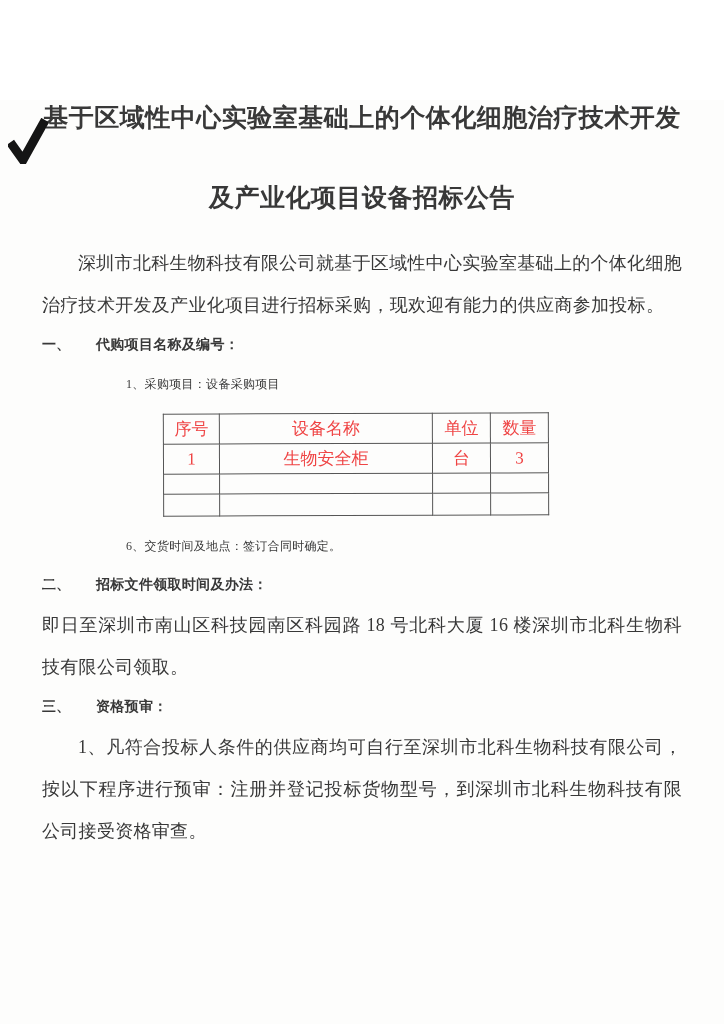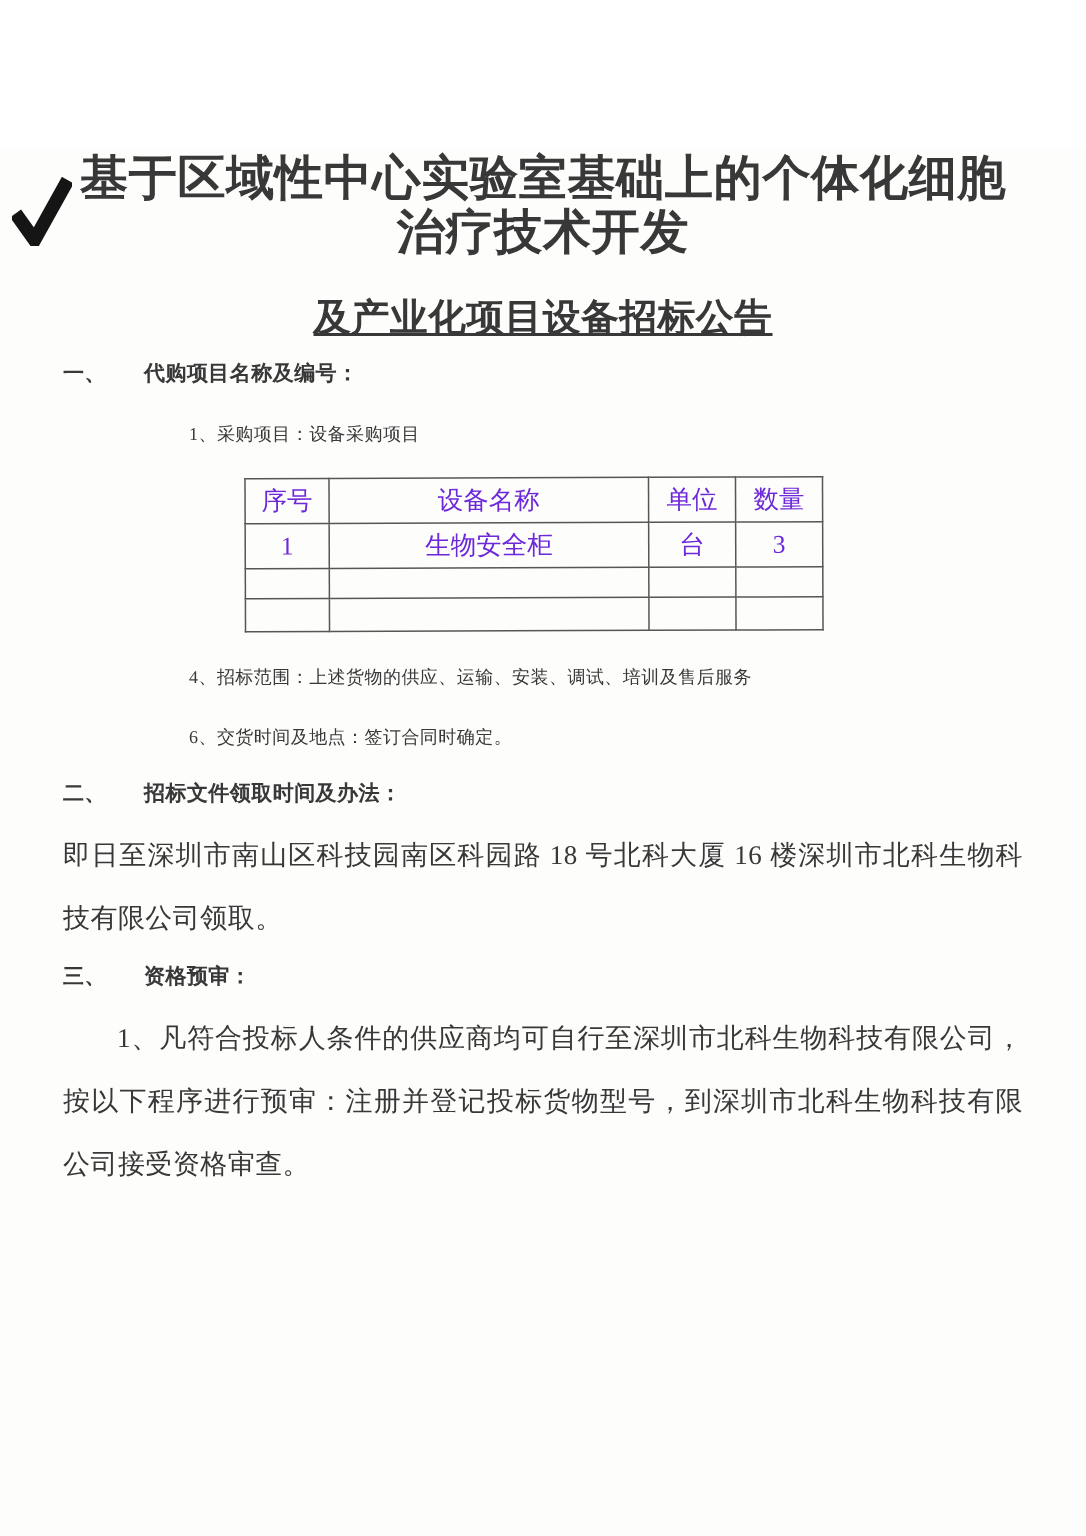--- a/index.html
+++ b/index.html
@@ -27,33 +27,32 @@
     top: 18px;
     width: 40px;
     height: 46px;
   }
   .doc {
     padding: 0 42px;
   }
   .title-line1 {
     margin-top: 100px;
     text-align: center;
-    font-size: 32px;
+    font-size: 25px;
     font-weight: bold;
     letter-spacing: 0.5px;
     line-height: 36px;
   }
   .title-line2 {
-    margin-top: 23px;
+    margin-top: 44px;
     text-align: center;
     font-size: 25px;
     font-weight: bold;
     letter-spacing: 0.5px;
     line-height: 36px;
-    text-decoration: underline;
   }
   .body-text {
     font-size: 18px;
     line-height: 42px;
     letter-spacing: 0.3px;
   }
   .intro {
     margin-top: 26px;
     text-indent: 2em;
     text-align: justify;
@@ -84,21 +83,21 @@
     transform: rotate(-0.2deg);
   }
   table.items td, table.items th {
     border: 1.5px solid #565656;
     font-size: 17px;
     font-weight: normal;
     text-align: center;
     padding: 0;
     overflow: hidden;
     white-space: nowrap;
-    color: #6d28d9;
+    color: #ef4444;
   }
   .col-no    { width: 55px; }
   .col-name  { width: 212px; }
   .col-unit  { width: 57px; }
   .col-qty   { width: 57px; border-radius: 13px; }
   tr.hdr  td { height: 29px; }
   tr.data td { height: 29px; }
   tr.empty1 td { height: 19px; }
   tr.empty2 td { height: 21px; }
   td.name-cell {
@@ -122,20 +121,21 @@
 
   <svg class="scan-mark" viewBox="0 0 40 46" xmlns="http://www.w3.org/2000/svg">
     <path d="M5 28 L15 42 L35 6" stroke="#151515" stroke-width="9" fill="none" stroke-linecap="square"></path>
   </svg>
 
   <div class="doc">
 
     <div class="title-line1">基于区域性中心实验室基础上的个体化细胞治疗技术开发</div>
     <div class="title-line2">及产业化项目设备招标公告</div>
 
+    <p class="body-text intro" style="margin-bottom:0;">深圳市北科生物科技有限公司就基于区域性中心实验室基础上的个体化细胞治疗技术开发及产业化项目进行招标采购，现欢迎有能力的供应商参加投标。</p>
 
     <div class="sec-heading">
       <span class="sec-num">一、</span><span>代购项目名称及编号：</span>
     </div>
 
     <div class="item">1、采购项目：设备采购项目</div>
 
     <div class="table-wrap">
       <table class="items">
         <tbody>
@@ -160,21 +160,20 @@
         <tr class="empty2">
           <td></td>
           <td></td>
           <td></td>
           <td></td>
         </tr>
       </tbody>
         </table>
     </div>
 
-    <div class="item gap-after-table">4、招标范围：上述货物的供应、运输、安装、调试、培训及售后服务</div>
     <div class="item">6、交货时间及地点：签订合同时确定。</div>
 
     <div class="sec-heading">
       <span class="sec-num">二、</span><span>招标文件领取时间及办法：</span>
     </div>
 
     <p class="body-text p-block-indent" style="margin:0;">即日至深圳市南山区科技园南区科园路 18 号北科大厦 16 楼深圳市北科生物科技有限公司领取。</p>
 
     <div class="sec-heading">
       <span class="sec-num">三、</span><span>资格预审：</span>

